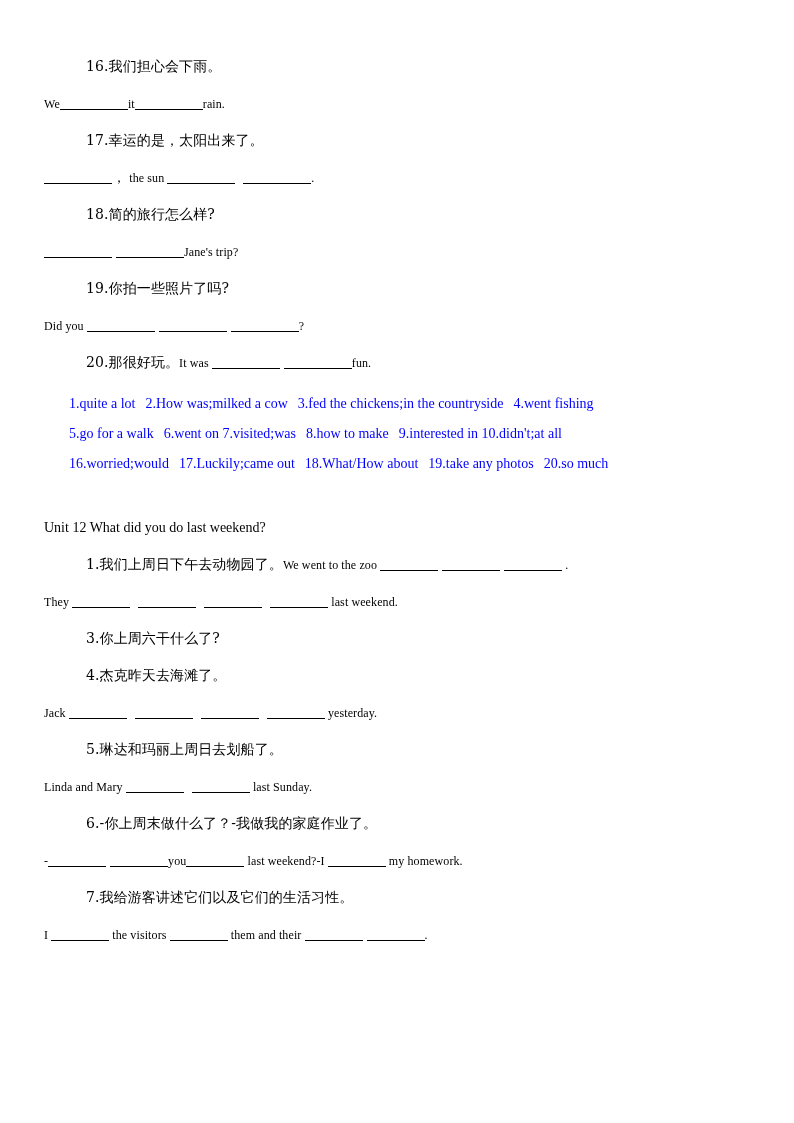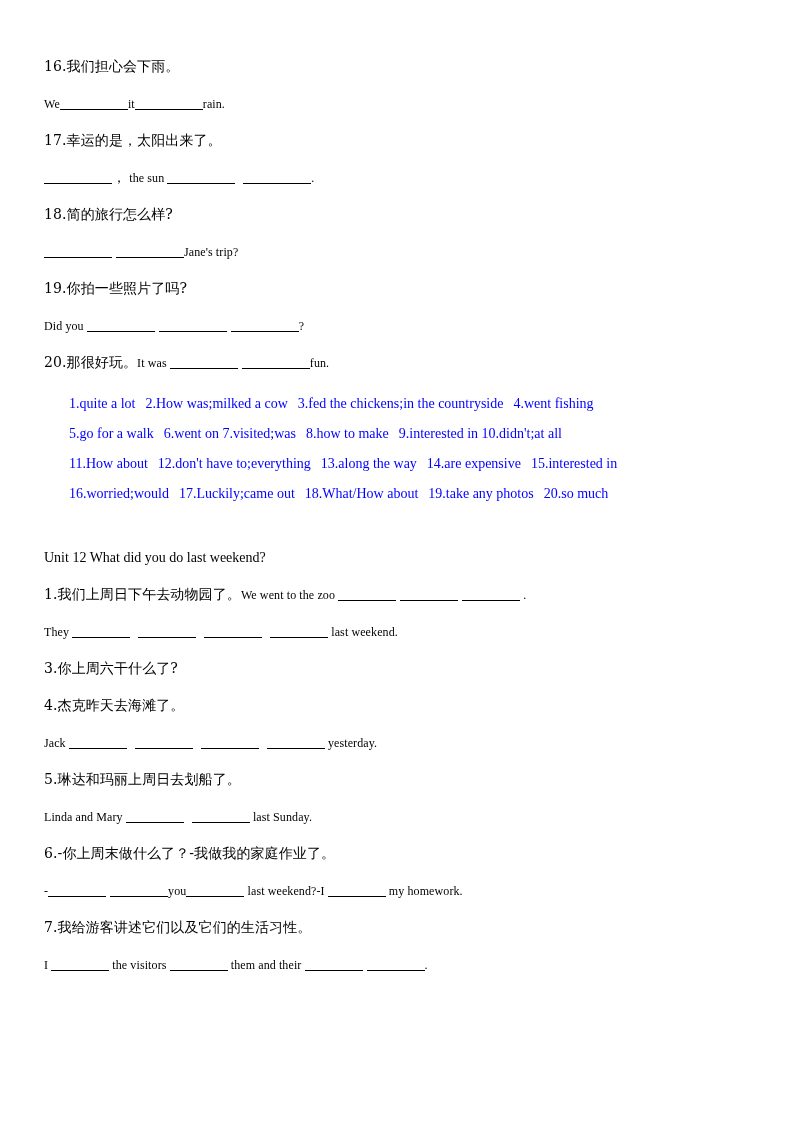--- a/index.html
+++ b/index.html
@@ -33,20 +33,21 @@
   .line {
     font-size: 14.5px;
     line-height: 37px;
     height: 37px;
     white-space: nowrap;
     letter-spacing: 0.1px;
   }
   .line.cn {
     font-family: "DejaVu Serif", "Liberation Serif", serif;
     font-size: 14px;
+    margin-left: 42px;
   }
   .cnpart {
     font-family: "DejaVu Serif", "Liberation Serif", serif;
     font-size: 14px;
   }
   .enpart {
     font-family: "Liberation Serif", "DejaVu Serif", serif;
     font-size: 12px;
   }
   .heading {
@@ -121,23 +122,20 @@
 
     <div class="spacer-8"></div>
     <div>
       <div class="answers">
         <span>1.quite a lot</span><span class="gap"></span><span>2.How was;milked a cow</span><span class="gap"></span><span>3.fed the chickens;in the countryside</span><span class="gap"></span><span>4.went fishing</span>
       </div>
       <div class="answers">
         <span>5.go for a walk</span><span class="gap"></span><span>6.went on 7.visited;was</span><span class="gap"></span><span>8.how to make</span><span class="gap"></span><span>9.interested in 10.didn't;at all</span>
       </div>
       <div class="answers">
-        <span>11.How about</span><span class="gap"></span><span>12.don't have to;everything</span><span class="gap"></span><span>13.along the way</span><span class="gap"></span><span>14.are expensive</span><span class="gap"></span><span>15.interested in</span>
-      </div>
-      <div class="answers">
         <span>16.worried;would</span><span class="gap"></span><span>17.Luckily;came out</span><span class="gap"></span><span>18.What/How about</span><span class="gap"></span><span>19.take any photos</span><span class="gap"></span><span>20.so much</span>
       </div>
     </div>
 
     <div class="spacer-30"></div>
     <div>
       <div class="heading">Unit 12 What did you do last weekend?</div>
 
       <div class="line cn">
         <span class="cnpart">1.</span><span class="cnpart">我们上周日下午去动物园了。</span><span class="enpart">We went to the zoo </span><span class="blank b-md"></span><span class="sp-xs"></span><span class="blank b-md"></span><span class="sp-xs"></span><span class="blank b-md"></span><span class="enpart"> .</span>

